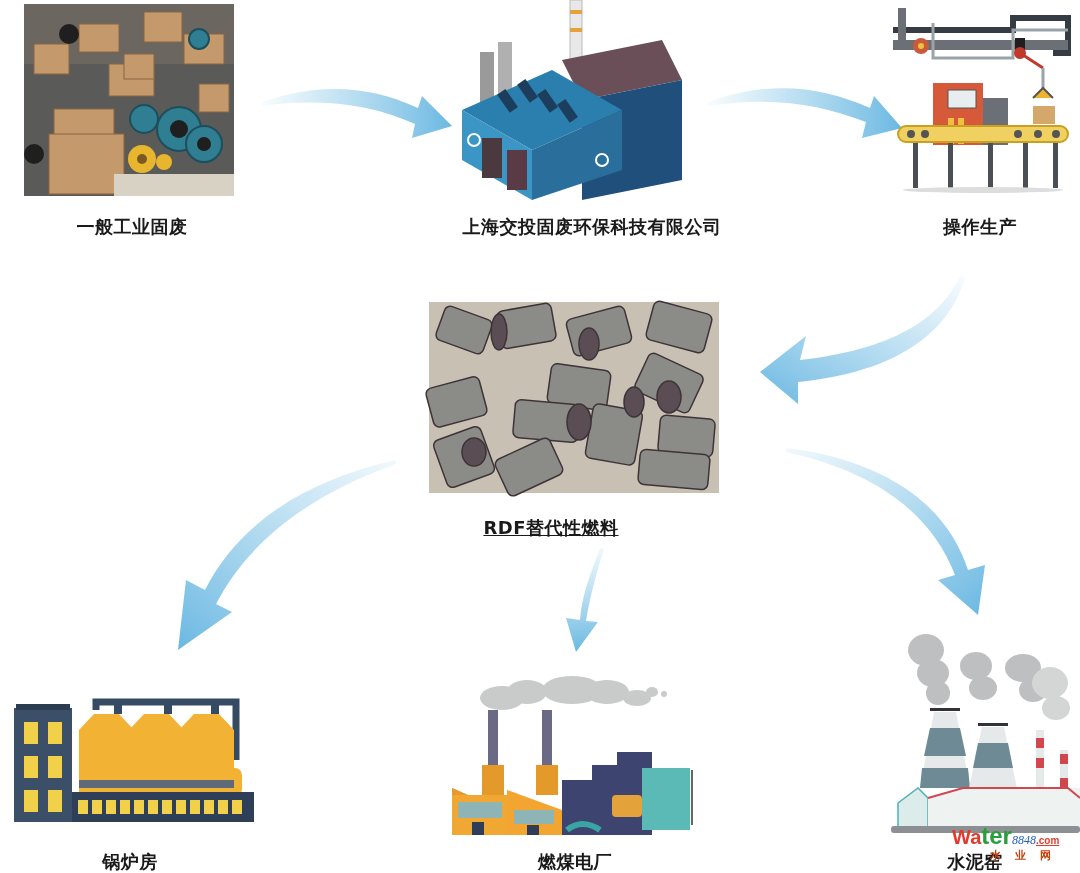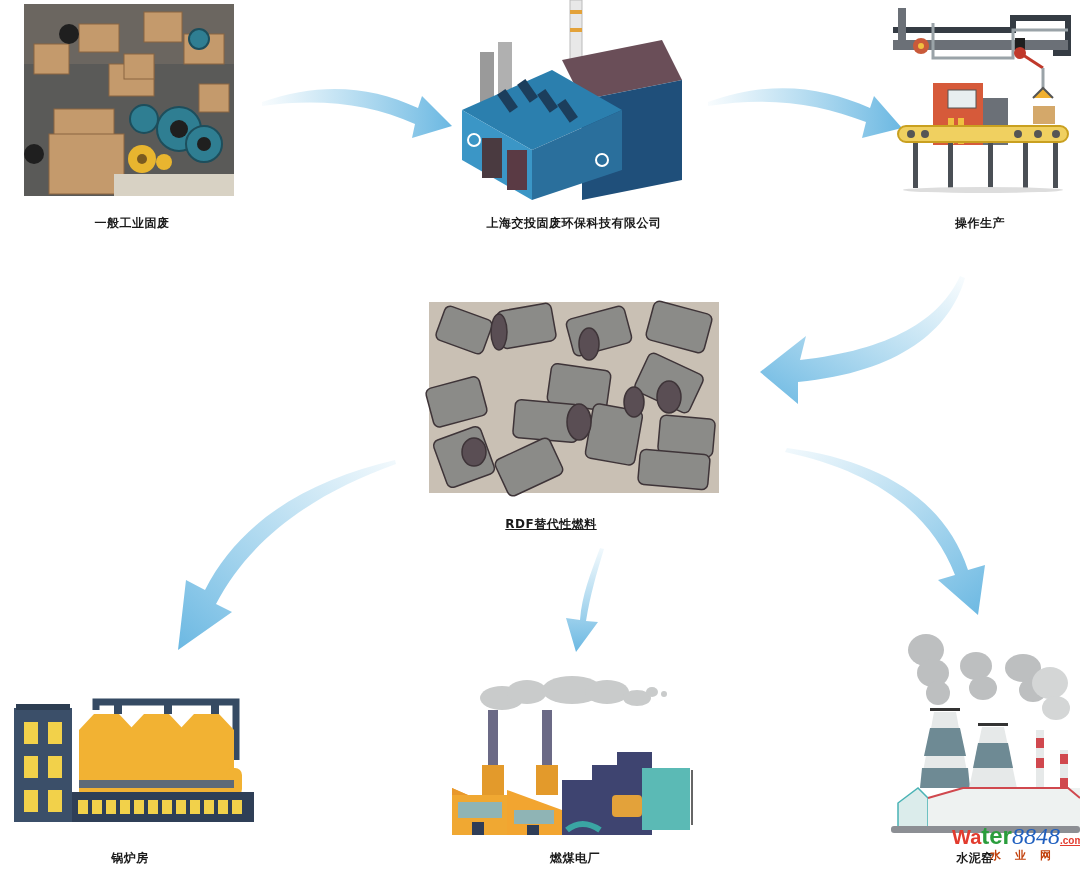--- a/index.html
+++ b/index.html
@@ -1,26 +1,26 @@
 <!DOCTYPE html>
 <html><head>
 <meta charset="utf-8">
 <style>
   html, body { margin:0; padding:0; background:#ffffff; }
   body { width:1080px; height:873px; position:relative; overflow:hidden;
          font-family:"DejaVu Sans", sans-serif; }
   .node { position:absolute; }
-  .label { position:absolute; font-weight:bold; font-size:12px; color:#1a1a1a;
+  .label { position:absolute; font-weight:bold; font-size:18px; color:#1a1a1a;
            text-align:center; white-space:nowrap; letter-spacing:0.5px; }
   svg { position:absolute; overflow:visible; }
   #arrows { left:0; top:0; width:1080px; height:873px; pointer-events:none; }
   .wm { position:absolute; left:952px; top:822px; font-family:"Liberation Sans", sans-serif; font-weight:bold; }
   .wm .w1 { color:#e23b2e; font-size:20px; }
   .wm .w2 { color:#2a9d3c; font-size:24px; }
-  .wm .w3 { color:#1f5fbf; font-style:italic; font-family:"Liberation Serif", serif; font-size:24px; font-weight:normal; }
+  .wm .w3 { color:#1f5fbf; font-style:italic; font-family:"Liberation Serif", serif; font-size:12px; font-weight:normal; }
   .wm .w4 { color:#e23b2e; font-size:10px;text-decoration:underline; }
   .wm2 { position:absolute; left:990px; top:848px; color:#c2410c; font-size:11px; font-weight:bold; letter-spacing:14px; font-family:"DejaVu Sans", sans-serif;text-align:right; }
 </style>
 </head>
 <body>
 
 <svg id="arrows" viewBox="0 0 1080 873">
   <defs>
     <linearGradient id="g1" x1="0" y1="0" x2="1" y2="0">
       <stop offset="0" stop-color="#7cc2e6" stop-opacity="0.05"></stop>
@@ -113,21 +113,21 @@
     <g fill="#1c3e5c">
         <rect x="40" y="90" width="10" height="22" transform="rotate(-35 45 100)"></rect>
         <rect x="60" y="80" width="10" height="22" transform="rotate(-35 65 90)"></rect>
         <rect x="80" y="90" width="10" height="22" transform="rotate(-35 85 100)"></rect>
         <rect x="100" y="100" width="10" height="22" transform="rotate(-35 105 110)"></rect>
       </g>
     <circle cx="12" cy="140" r="6" fill="none" stroke="#fff" stroke-width="2"></circle>
     <circle cx="140" cy="160" r="6" fill="none" stroke="#fff" stroke-width="2"></circle>
   </svg>
 </div>
-<div class="label" style="left:414px;top:215px;width:320px;">上海交投固废环保科技有限公司</div>
+<div class="label" style="left:432px;top:215px;width:320px;">上海交投固废环保科技有限公司</div>
 
 <div class="node" style="left:893px;top:8px;width:180px;height:185px;">
   <svg width="180" height="185" viewBox="0 0 180 185">
     <path d="M0,22 H120 V10 H175 V45 H160" stroke="#353c44" stroke-width="6" fill="none"></path>
     <rect x="0" y="32" width="175" height="10" fill="#6b7077"></rect>
     <rect x="5" y="0" width="8" height="40" fill="#6b7077"></rect>
     <path d="M40,15 V50 H120 V22 H175" stroke="#9aa3a8" stroke-width="3" fill="none"></path>
     <circle cx="28" cy="38" r="8" fill="#c95a3a"></circle>
       <circle cx="28" cy="38" r="3" fill="#f0c040"></circle>
     <rect x="122" y="30" width="10" height="12" fill="#1f1f1f"></rect>

